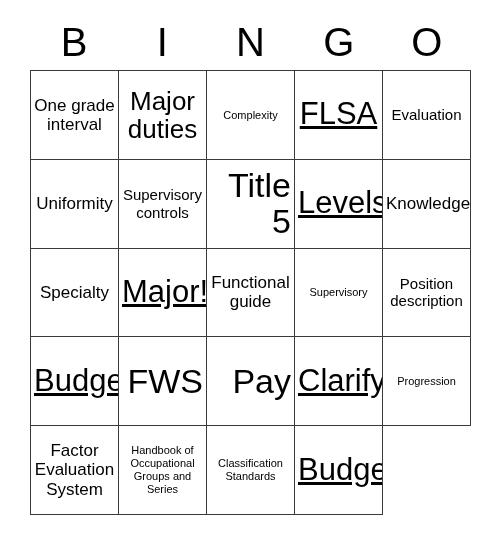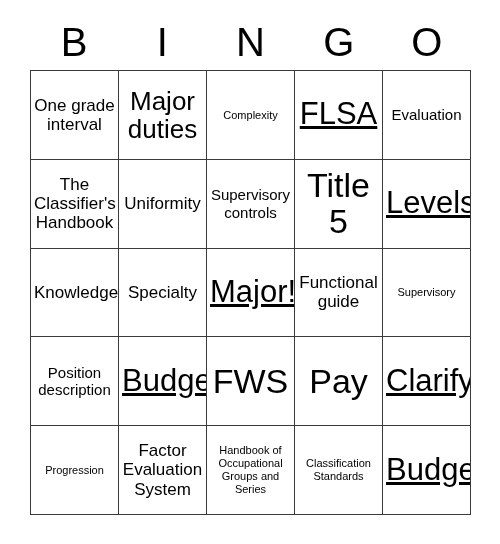--- a/index.html
+++ b/index.html
@@ -77,21 +77,21 @@
     color: #000;
   }
 
   
   .sz-xs  { font-size: 11px; line-height: 1.18; }
   .sz-s   { font-size: 11px; line-height: 1.15; }
   .sz-sm  { font-size: 15px; line-height: 1.15; }
   .sz-m   { font-size: 17px; line-height: 1.14; }
   .sz-xl  { font-size: 26px; line-height: 1.08; }
   .sz-xxl { font-size: 31px; line-height: 1.06; text-decoration: underline; }
-  .sz-3xl { font-size: 34px; line-height: 1.04; }
+  .sz-3xl { font-size: 34px; line-height: 1.04; text-align: right; }
 </style>
 </head>
 <body>
 
 <div id="card">
 
   <div id="header">
     <div class="header-letter">B</div>
     <div class="header-letter">I</div>
     <div class="header-letter">N</div>
@@ -107,23 +107,20 @@
         <span class="cell-text sz-xl">Major duties</span>
       </div>
       <div class="cell">
         <span class="cell-text sz-s">Complexity</span>
       </div>
       <div class="cell">
         <span class="cell-text sz-xxl">FLSA</span>
       </div>
       <div class="cell">
         <span class="cell-text sz-sm">Evaluation</span>
-      </div>
-      <div class="cell">
-        <span class="cell-text sz-m">The Classifier's Handbook</span>
       </div>
       <div class="cell">
         <span class="cell-text sz-m">Uniformity</span>
       </div>
       <div class="cell">
         <span class="cell-text sz-sm">Supervisory controls</span>
       </div>
       <div class="cell">
         <span class="cell-text sz-3xl">Title 5</span>
       </div>

